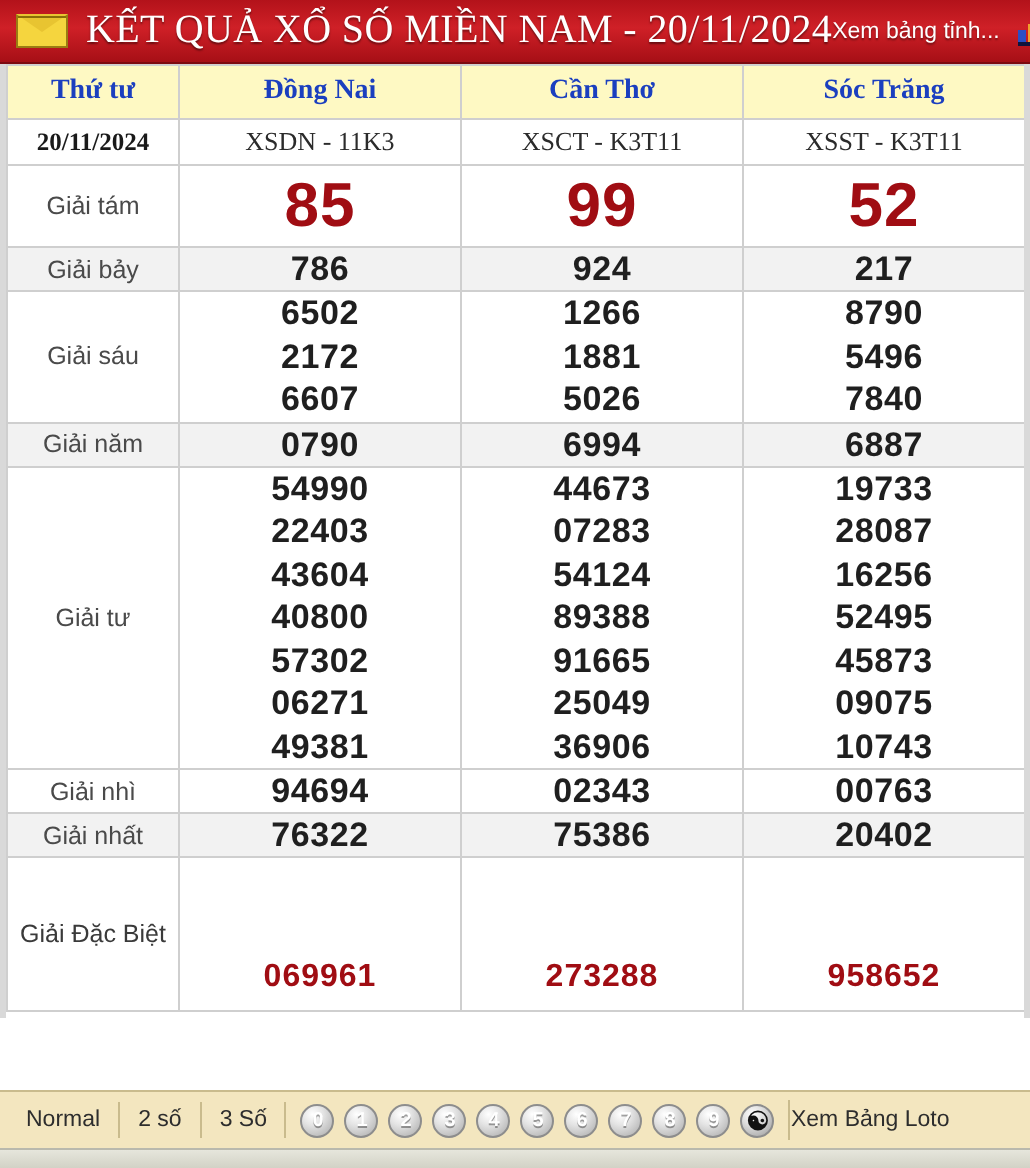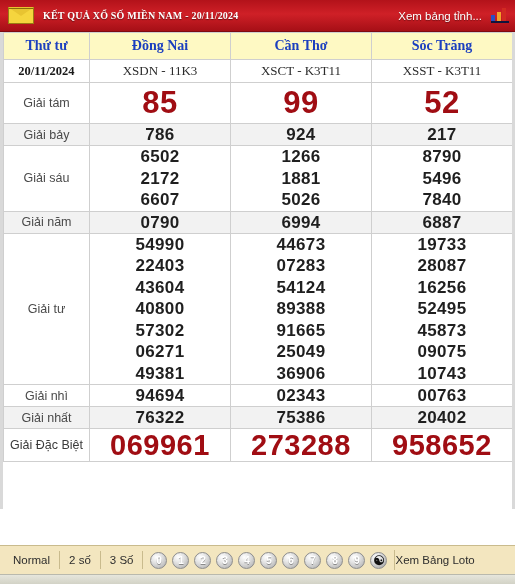--- a/index.html
+++ b/index.html
@@ -59,22 +59,22 @@
     content: "";
     position: absolute;
     left: 0px; top: 0px;
     width: 24px; height: 15px;
     border-top: 1px solid #8a6c08;
     box-sizing: border-box;
   }
   .header-title {
     color: #ffffff;
     font-family: "Liberation Serif", serif;
-    font-weight: bold;
-    font-size: 10px;
+    font-weight: normal;
+    font-size: 20px;
     letter-spacing: 0.2px;
     white-space: nowrap;
     text-shadow: 0 1px 1px rgba(0,0,0,0.45);
   }
   .header-right {
     margin-left: auto;
     display: flex;
     align-items: center;
     gap: 9px;
     text-align: right;
@@ -165,23 +165,24 @@
   .big-red {
     color: #a00d13;
     font-weight: bold;
     font-size: 31px;
     line-height: 40px;
     letter-spacing: 0.5px;
   }
   .db-red {
     color: #a00d13;
     font-weight: bold;
-    font-size: 29px;
+    font-size: 16px;
     line-height: 32px;
     letter-spacing: 0.5px;
+    margin-top: 44px;
   }
   .lbl-db { font-size: 12.5px; color: #3a3a3a; }
 
   
   .footer {
     flex: 0 0 29px;
     height: 29px;
     background: #f3e6bf;
     border-top: 1px solid #c9bb8d;
     display: flex;

